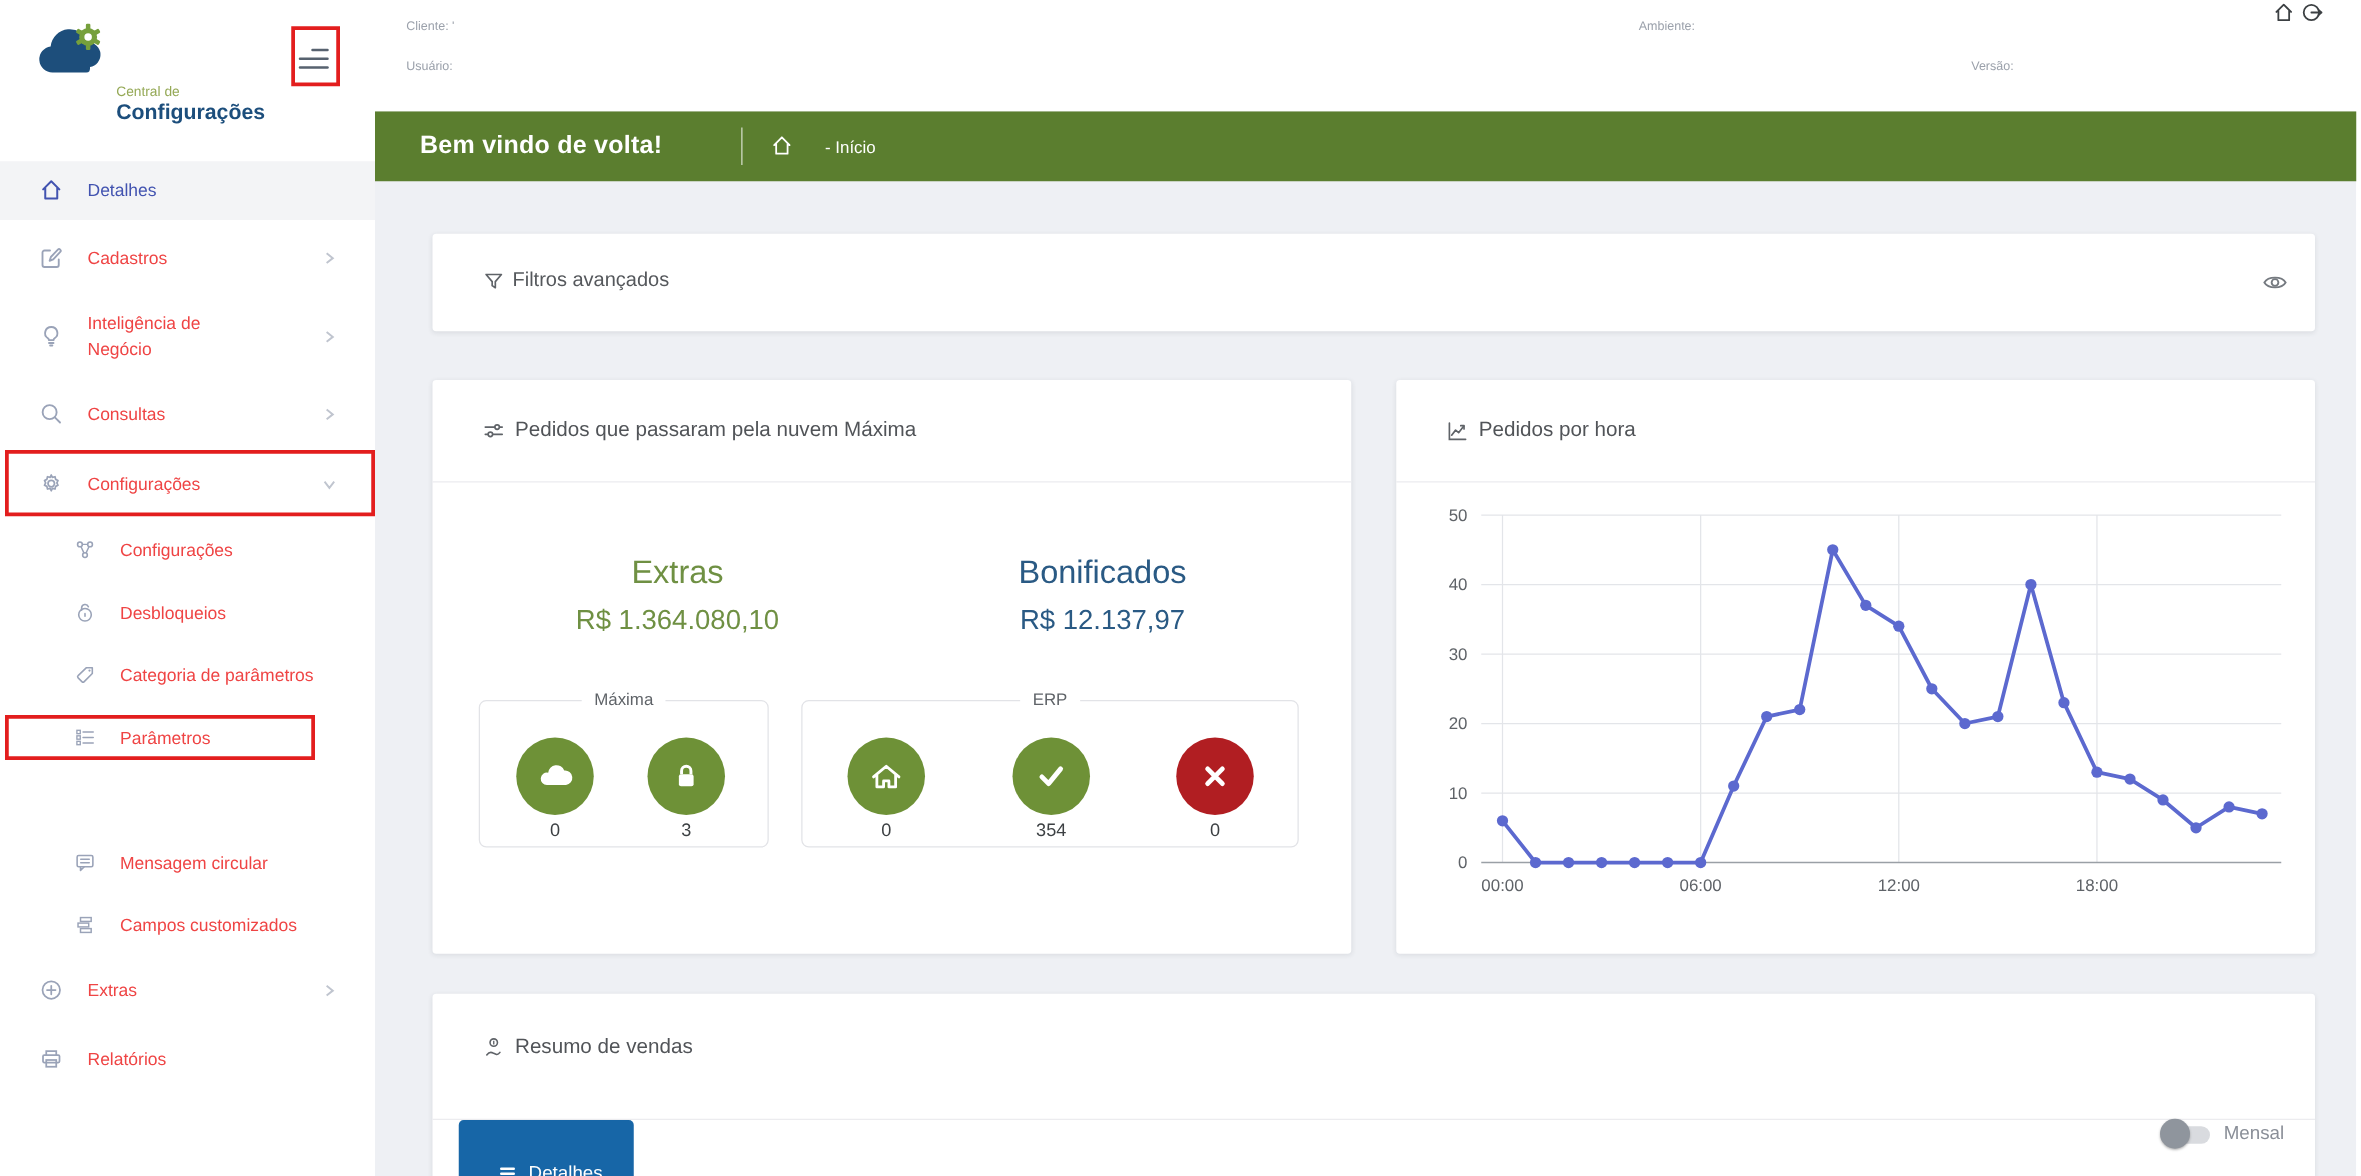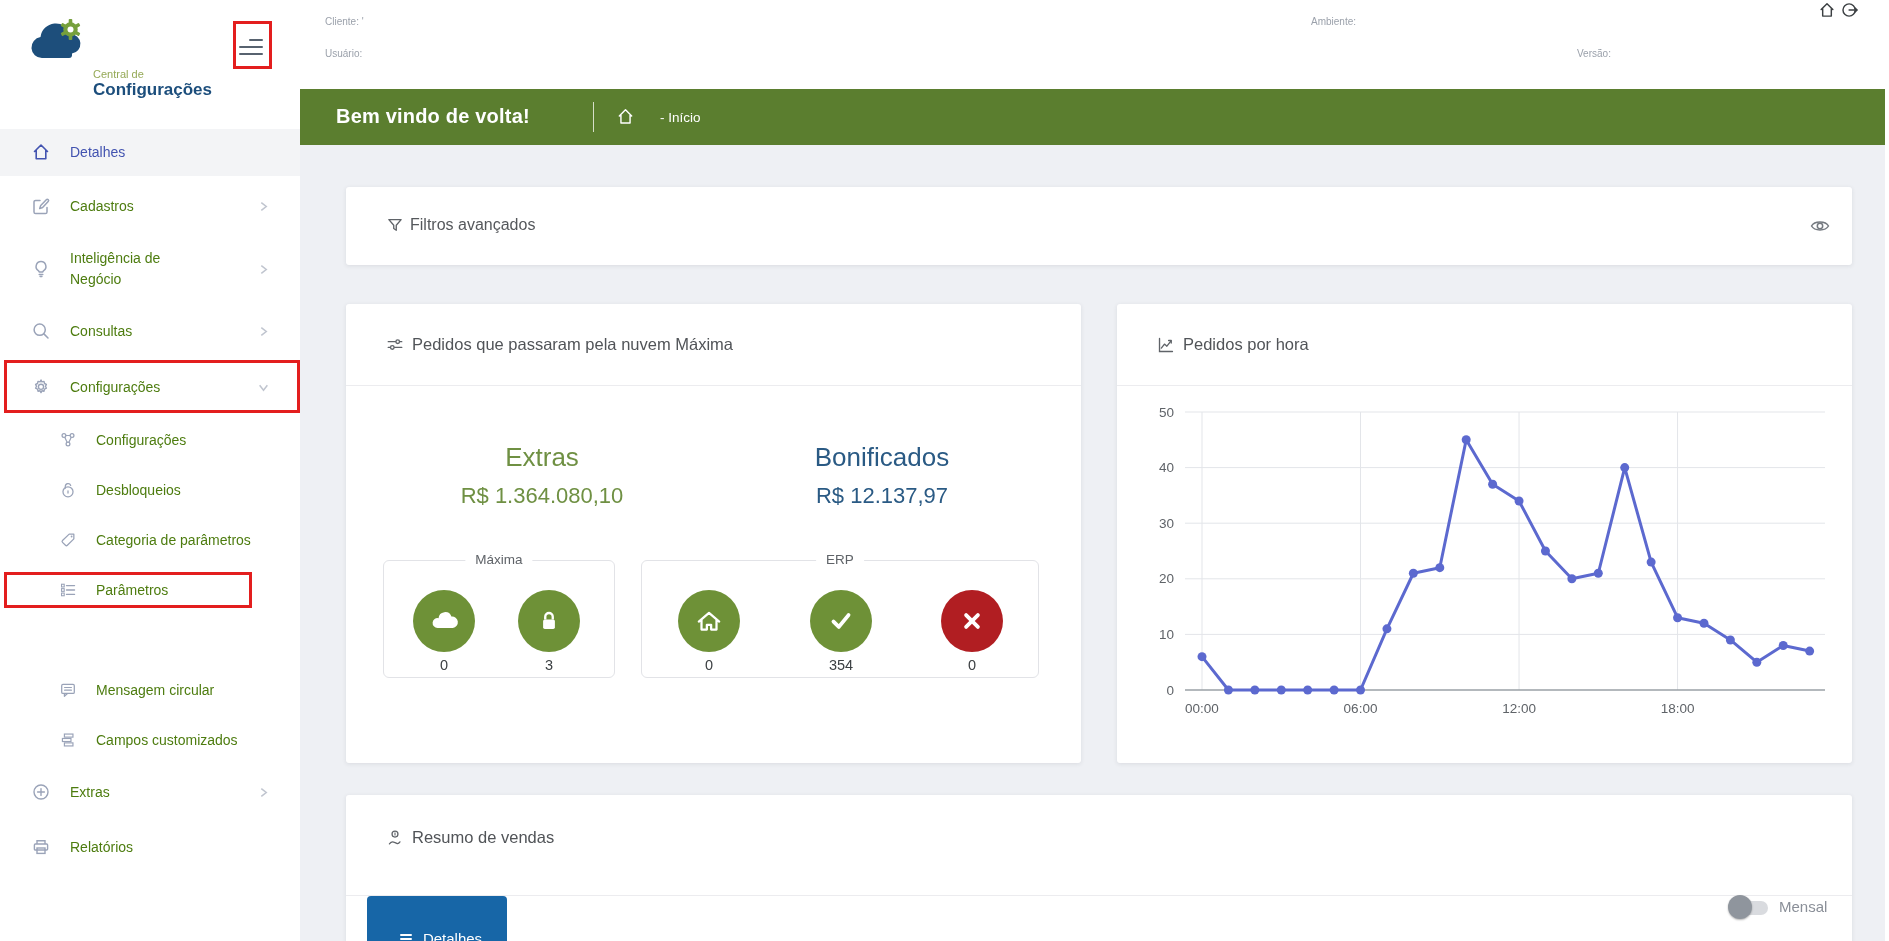--- a/index.html
+++ b/index.html
@@ -16,21 +16,21 @@
   .menu-btn .bar{position:absolute;height:2px;background:#57626f;border-radius:1px;}
   .top-icon{position:absolute;top:1px;width:18px;height:18px;color:#3c4043;cursor:pointer;}
   
   .banner{position:absolute;left:300px;top:89px;width:1585px;height:56px;background:#5b7e2f;color:#fff;z-index:2;padding-left:32px;}
   .banner-title{position:absolute;left:36px;top:16px;font-size:20px;font-weight:bold;letter-spacing:.2px;}
   .banner-sep{position:absolute;left:293px;top:13px;width:1px;height:30px;background:rgba(255,255,255,.75);}
   .crumb{position:absolute;left:360px;top:21px;font-size:13.5px;}
   
   .sidebar{position:absolute;left:0;top:89px;width:300px;height:852px;background:#fff;z-index:3;}
   .nav-active-bg{position:absolute;left:0;top:40px;width:300px;height:47px;background:#f3f4f6;}
-  .nav-item{position:absolute;left:0;width:300px;display:flex;align-items:center;color:#4d7c0f;
+  .nav-item{position:absolute;left:0;width:300px;display:flex;align-items:center;color:#ef4444;
             font-size:14px;cursor:pointer;}
   .nav-item .nav-icon{position:absolute;left:31px;width:20px;height:20px;color:#9aa3b8;}
   .nav-item .nav-label{position:absolute;left:70px;max-width:135px;line-height:1.5;}
   .nav-item.sub .nav-icon{left:59px;width:18px;height:18px;}
   .nav-item.sub .nav-label{left:96px;max-width:155px;}
   .nav-item.active{color:#4253b0;}
   .nav-item.active .nav-icon{color:#4253b0;}
   .chev{position:absolute;left:258px;width:11px;height:11px;color:#c0c5cf;}
   .annotation{position:absolute;border:3px solid #e31e1e;box-sizing:border-box;z-index:6;pointer-events:none;}
   

